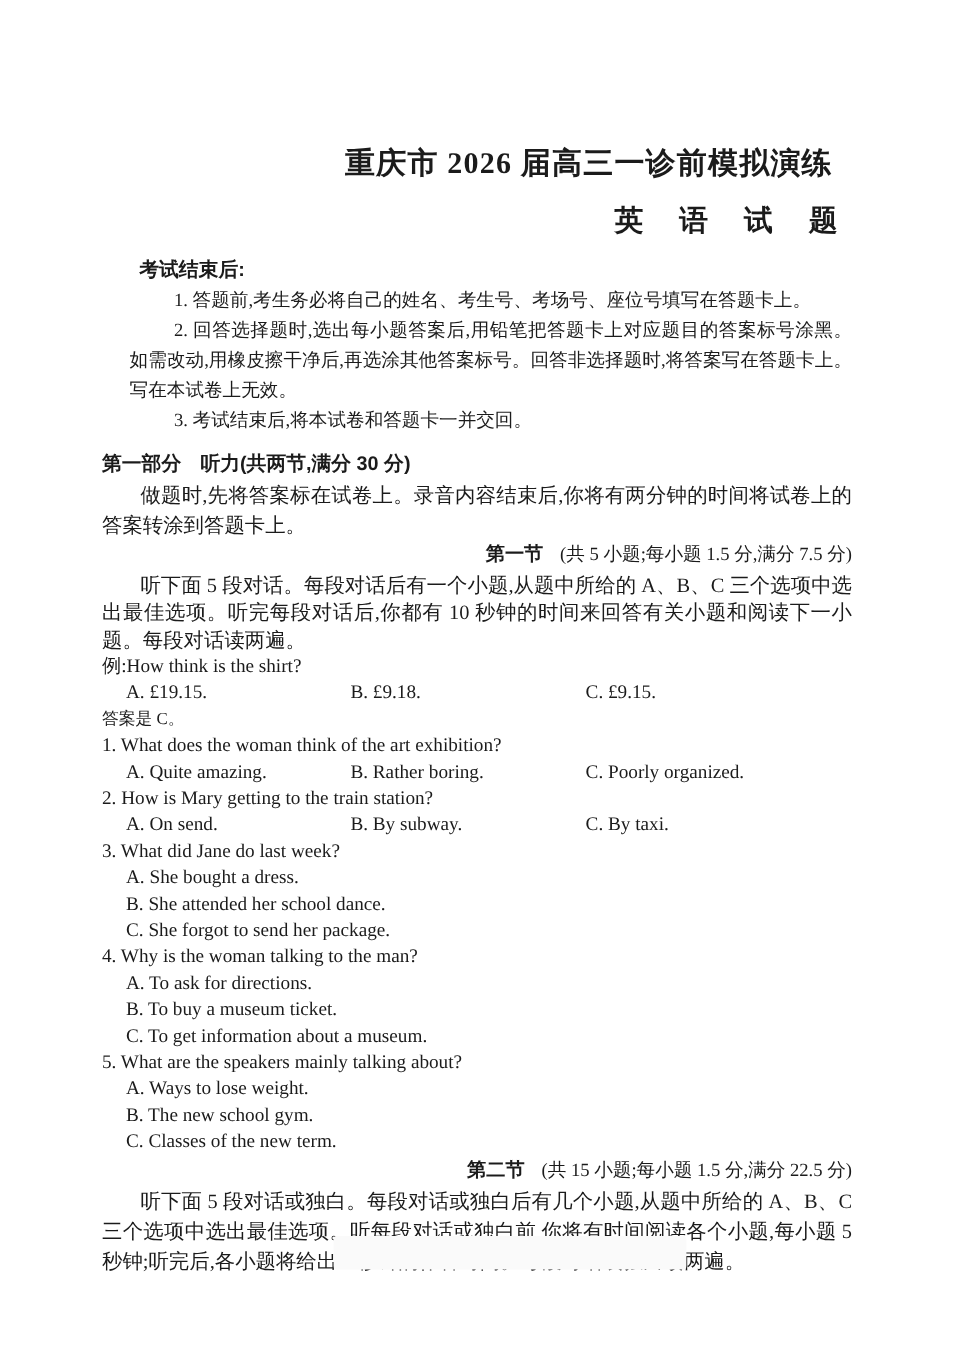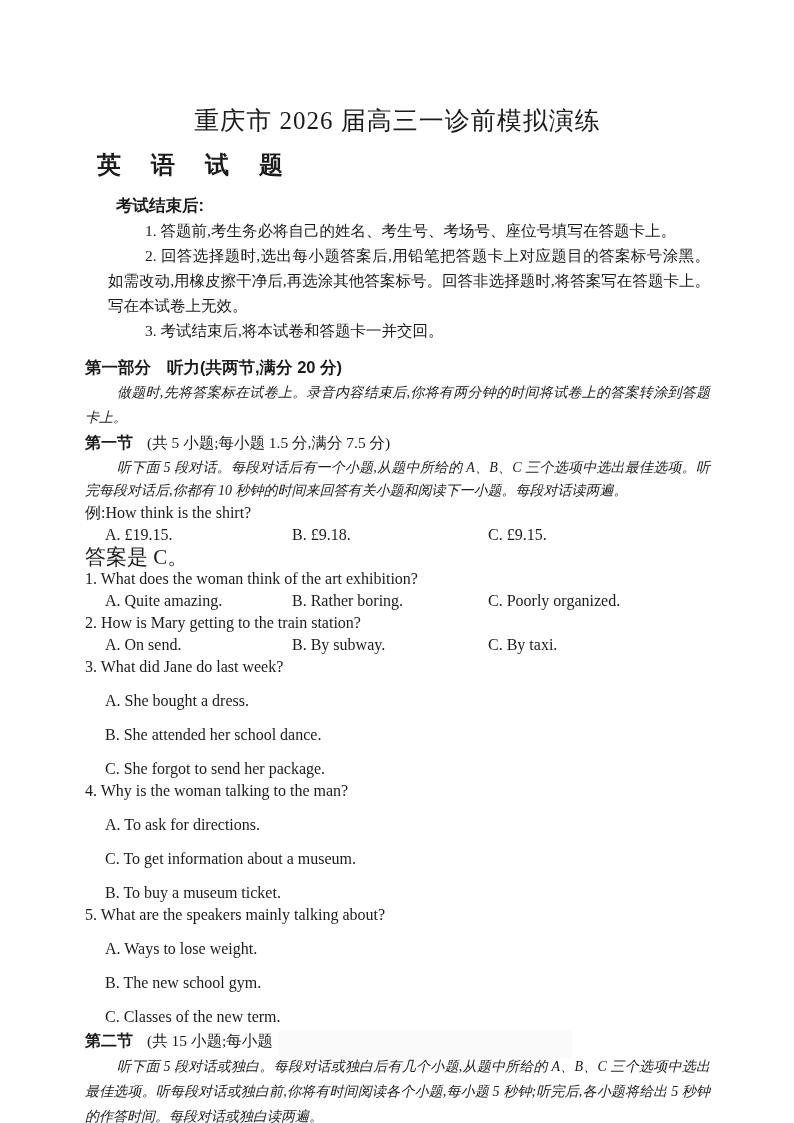--- a/index.html
+++ b/index.html
@@ -11,31 +11,31 @@
     margin: 0 auto;
     background: #ffffff;
     color: #1b1b1b;
     font-family: "Liberation Serif", "DejaVu Serif", serif;
     font-size: 16px;
     overflow: hidden;
     box-sizing: border-box;
     padding: 104px 84px 0 85px;
   }
   .exam-title {
-    margin: 0;
-    text-align: center;
+    margin: 16px;
+    text-align: right;
     font-size: 25px;
-    font-weight: 400;
+    font-weight: 700;
     line-height: 33px;
     letter-spacing: 1px;
     white-space: nowrap;
   }
   .exam-subtitle {
     margin: 12px 0 0 0;
-    text-align: left;
+    text-align: right;
     font-size: 24px;
     font-weight: bold;
     line-height: 32px;
     letter-spacing: 12px;
     padding-left: 12px; 
     white-space: nowrap;
   }
   .notice { margin-top: 11px; margin-left: 23px; }
   .notice-heading {
     font-family: "Liberation Sans", "DejaVu Sans", sans-serif;
@@ -55,42 +55,41 @@
     font-family: "Liberation Sans", "DejaVu Sans", sans-serif;
     font-weight: bold;
     font-size: 16.5px;
     line-height: 26px;
   }
   .part-heading .gap { display: inline-block; width: 16px; }
   .para {
     text-align: justify;
     line-height: 25px;
     text-indent: 32px;
-    font-size: 14px;
-    font-style: italic;
+    font-size: 17px;
   }
-  .section-heading { line-height: 26px; font-size: 15.5px; }
+  .section-heading { line-height: 26px; font-size: 15.5px; text-align: right; }
   .section-label {
     font-family: "Liberation Sans", "DejaVu Sans", sans-serif;
     font-weight: bold;
     font-size: 16px;
   }
   .section-heading .gap { display: inline-block; width: 14px; }
   .instr-tight { line-height: 23px; }
   .qarea { line-height: 22px; }
   .qline { line-height: 22px; }
   .opt-row {
     display: grid;
     grid-template-columns: 163px 172px 1fr;
     padding-left: 20px;
     line-height: 22px;
     gap: 24px;
   }
-  .opt-stack { padding-left: 20px; line-height: 22px; margin-top: 12px; }
-  .answer-line { line-height: 22px; font-size: 21px; }
+  .opt-stack { padding-left: 20px; line-height: 22px; }
+  .answer-line { line-height: 22px; font-size: 14px; }
   .scan-artifact {
     position: absolute;
     left: 278px;
     top: 1030px;
     width: 294px;
     height: 28px;
     background: #fafafa;
     border-radius: 3px;
   }
 </style>
@@ -103,21 +102,21 @@
   <h2 class="exam-subtitle">英 语 试 题</h2>
 
   <div class="notice">
     <div class="notice-heading">考试结束后:</div>
     <div class="notice-item">1. 答题前,考生务必将自己的姓名、考生号、考场号、座位号填写在答题卡上。</div>
     <div class="notice-item">2. 回答选择题时,选出每小题答案后,用铅笔把答题卡上对应题目的答案标号涂黑。如需改动,用橡皮擦干净后,再选涂其他答案标号。回答非选择题时,将答案写在答题卡上。写在本试卷上无效。</div>
     <div class="notice-item">3. 考试结束后,将本试卷和答题卡一并交回。</div>
   </div>
 
   <div class="part-heading">
-    <span>第一部分</span><span class="gap"></span><span>听力(共两节,满分 20 分)</span>
+    <span>第一部分</span><span class="gap"></span><span>听力(共两节,满分 30 分)</span>
   </div>
 
   <div class="para">做题时,先将答案标在试卷上。录音内容结束后,你将有两分钟的时间将试卷上的答案转涂到答题卡上。</div>
 
   <div class="section-heading">
     <span class="section-label">第一节</span><span class="gap"></span><span>(共 5 小题;每小题 1.5 分,满分 7.5 分)</span>
   </div>
 
   <div class="para instr-tight">听下面 5 段对话。每段对话后有一个小题,从题中所给的 A、B、C 三个选项中选出最佳选项。听完每段对话后,你都有 10 秒钟的时间来回答有关小题和阅读下一小题。每段对话读两遍。</div>
 
@@ -145,22 +144,22 @@
       <span>C. By taxi.</span>
     </div>
 
     <div class="qline">3. What did Jane do last week?</div>
     <div class="opt-stack">A. She bought a dress.</div>
     <div class="opt-stack">B. She attended her school dance.</div>
     <div class="opt-stack">C. She forgot to send her package.</div>
 
     <div class="qline">4. Why is the woman talking to the man?</div>
     <div class="opt-stack">A. To ask for directions.</div>
+    <div class="opt-stack">B. To buy a museum ticket.</div>
     <div class="opt-stack">C. To get information about a museum.</div>
-    <div class="opt-stack">B. To buy a museum ticket.</div>
 
     <div class="qline">5. What are the speakers mainly talking about?</div>
     <div class="opt-stack">A. Ways to lose weight.</div>
     <div class="opt-stack">B. The new school gym.</div>
     <div class="opt-stack">C. Classes of the new term.</div>
 
   </div>
 
   <div class="section-heading">
     <span class="section-label">第二节</span><span class="gap"></span><span>(共 15 小题;每小题 1.5 分,满分 22.5 分)</span>

